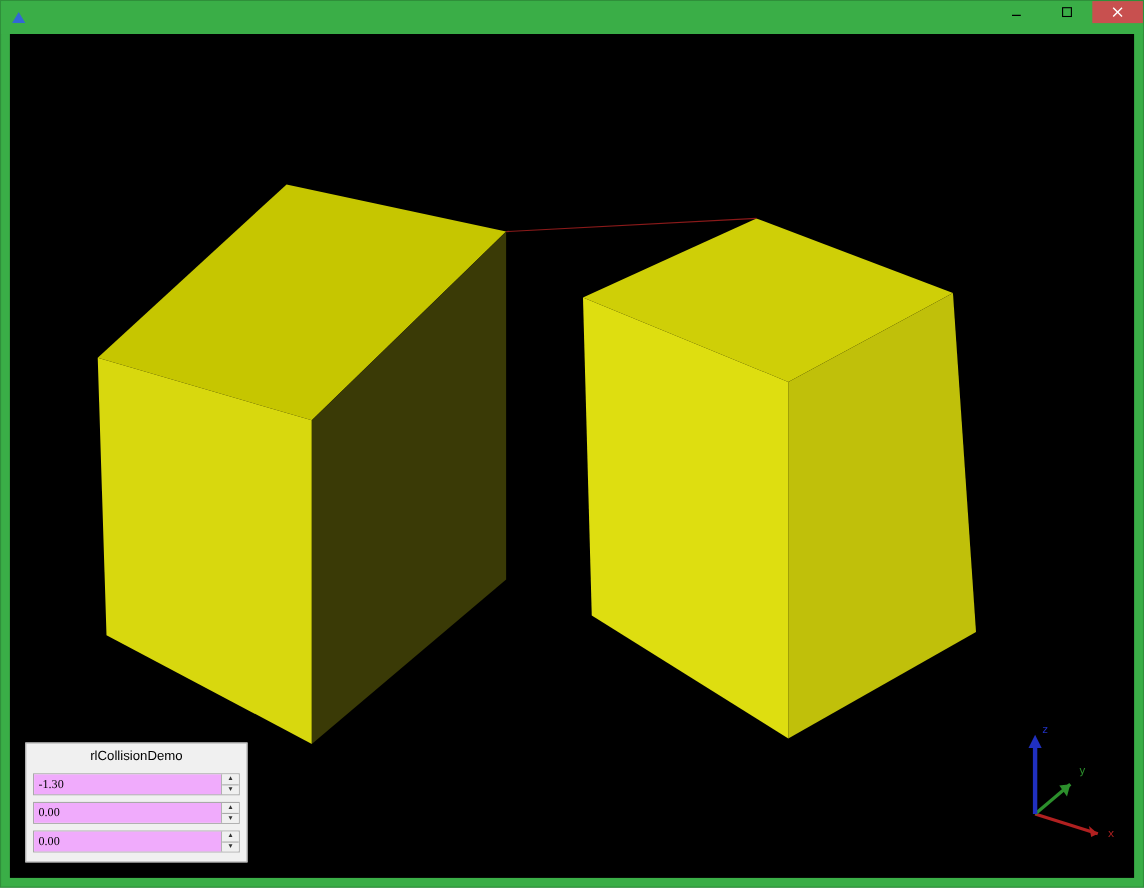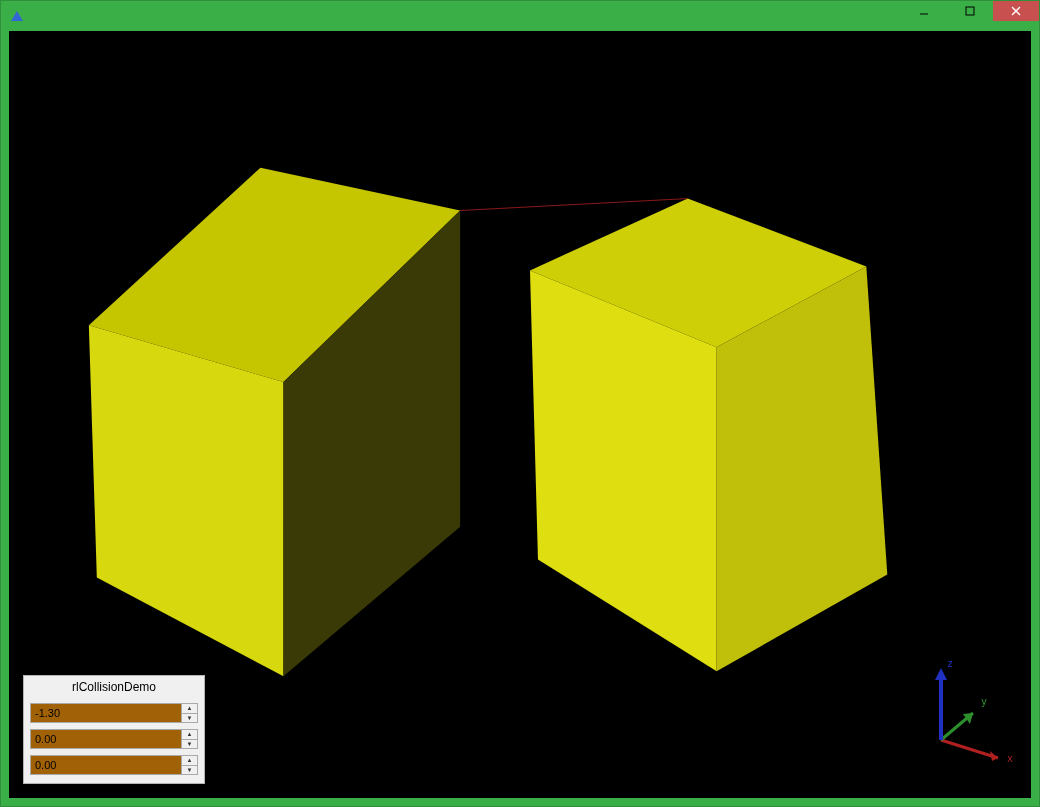--- a/index.html
+++ b/index.html
@@ -64,21 +64,21 @@
     background: #000;
     position: relative;
     overflow: hidden;
   }
 
   
   .panel {
     position: absolute;
     left: 14px;
     bottom: 14px;
-    width: 182px;
+    width: 202px;
     background: #f0f0f0;
     border: 1px solid #b5b5b5;
     font-size: 11px;
     color: #000;
   }
   .panel-title {
     text-align: center;
     padding: 4px 0 6px 0;
     font-size: 12px;
   }
@@ -92,23 +92,23 @@
     display: flex;
     border: 1px solid #a9a9a9;
     background: #fff;
     height: 20px;
   }
   .spin input {
     flex: 1;
     border: none;
     padding: 0 4px;
     font-size: 11px;
-    font-family: Liberation Sans, sans-serif;
+    font-family: Liberation Serif, serif;
     outline: none;
-    background: #a16207;
+    background: #f0abfc;
   }
   .spin .spin-btns {
     width: 16px;
     display: flex;
     flex-direction: column;
     border-left: 1px solid #a9a9a9;
   }
   .spin .sb {
     flex:1;
     display:flex;

